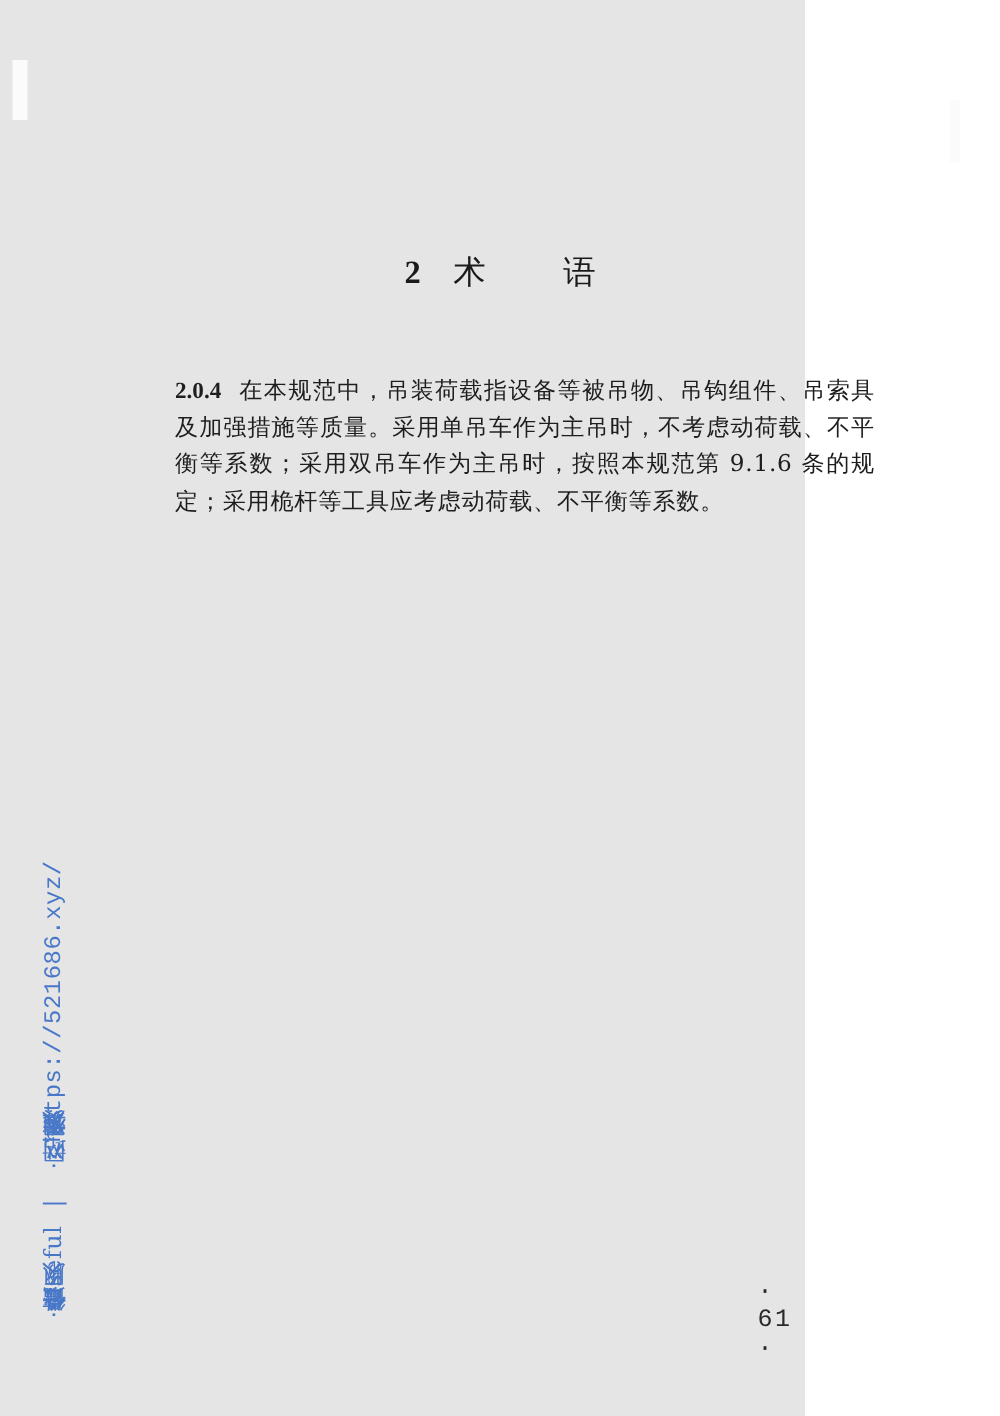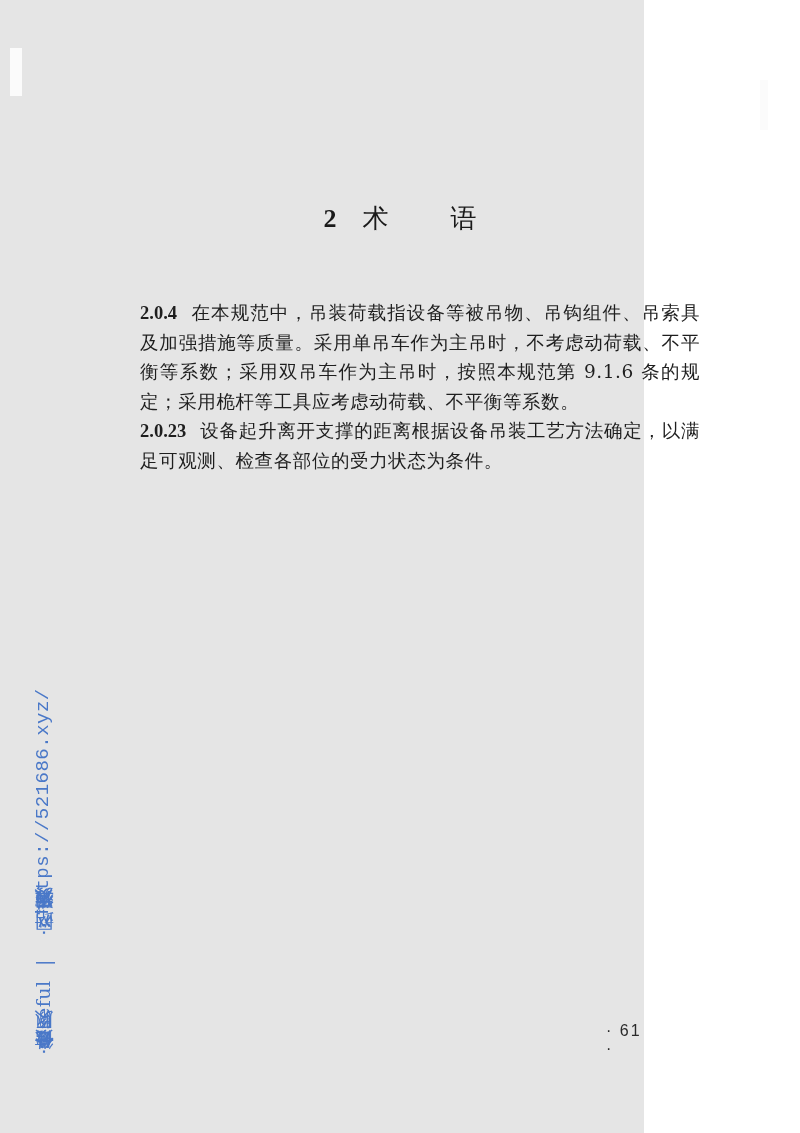--- a/index.html
+++ b/index.html
@@ -79,22 +79,22 @@
       display: inline-block;
       margin: 8px 0;
     }
     .watermark .url {
       font-family: "Liberation Mono", "DejaVu Sans Mono", monospace;
     }
     .page-number {
       position: absolute;
       left: 606px;
       top: 1022px;
-      font-family: Liberation Sans, sans-serif;
-      font-size: 16px;
+      font-family: Liberation Mono, monospace;
+      font-size: 20px;
       color: #2a2a2a;
       letter-spacing: 2px;
     }
     .scan-shade-left {
       position: absolute;
       left: 10px; top: 48px;
       width: 12px; height: 48px;
       background: #fbfbfb;
     }
     .scan-shade-right {
@@ -113,23 +113,20 @@
   <div class="scan-shade-right"></div>
 
   <div class="chapter-title">
     <span class="num">2</span><span class="w1">术</span><span>语</span>
   </div>
 
   <div class="body-text">
     <p>
       <span class="clause-no">2.0.4</span><span>在本规范中，吊装荷载指设备等被吊物、吊钩组件、吊索具及加强措施等质量。采用单吊车作为主吊时，不考虑动荷载、不平衡等系数；采用双吊车作为主吊时，按照本规范第 9.1.6 条的规定；采用桅杆等工具应考虑动荷载、不平衡等系数。</span>
     </p>
-    <p>
-      <span class="clause-no">2.0.23</span><span>设备起升离开支撑的距离根据设备吊装工艺方法确定，以满足可观测、检查各部位的受力状态为条件。</span>
-    </p>
   </div>
 
   <div class="watermark">
     <span>微信公众号：豚贝useful</span>
     <span class="sep">|</span>
     <span>网站：大猫工程资源</span>
     <span> </span>
     <span class="url">https://521686.xyz/</span>
   </div>
 

